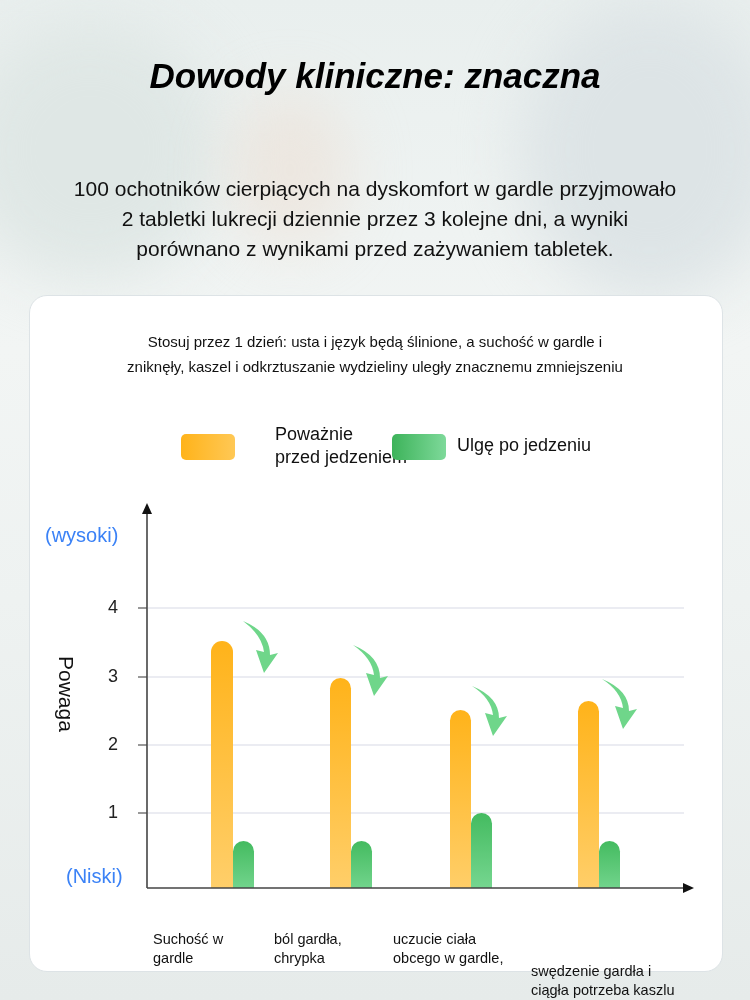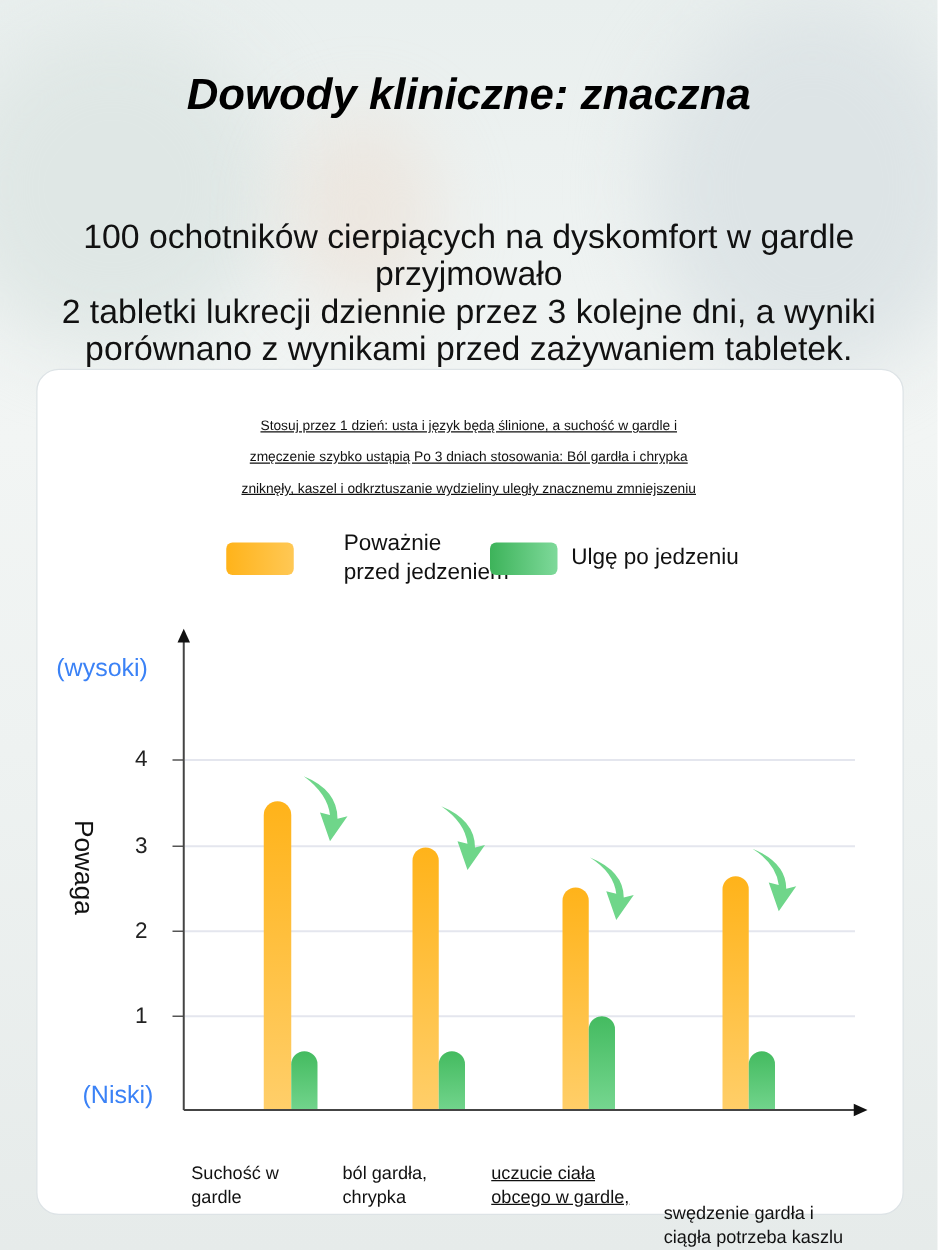--- a/index.html
+++ b/index.html
@@ -8,29 +8,29 @@
     font-family: "Liberation Sans", sans-serif;
     background: linear-gradient(180deg, #e9efee 0%, #f2f5f4 35%, #eef2f1 60%, #e6ebea 100%);
   }
   .bg-blob { position:absolute; border-radius:50%; filter: blur(30px); }
   .title {
     position:absolute; left:0; width:750px; top:52px; text-align:center;
     font-weight:bold; font-style:italic; font-size:35px; line-height:47px; color:#000;
   }
   .subtitle {
     position:absolute; left:20px; width:710px; top:174px; text-align:center;
-    font-size:27px; line-height:30px; color:#111;
+    font-size:21px; line-height:30px; color:#111;
   }
   .card {
     position:absolute; left:29px; top:295px; width:692px; height:675px;
     background:#fff; border-radius:18px; border:1px solid #dde3e6;
   }
   .note {
     position:absolute; left:30px; width:690px; top:329px; text-align:center;
-    font-size:11px; line-height:25px; color:#111;text-decoration:underline;
+    font-size:15px; line-height:25px; color:#111;
   }
   .legend-swatch { position:absolute; width:54px; height:26px; border-radius:5px; }
   .legend-text { position:absolute; font-size:18px; line-height:23px; color:#111; }
   .tick-label { position:absolute; font-size:18px; color:#222; text-align:right; width:40px; }
   .extreme-label { position:absolute; font-size:20px; color:#3b82f6; }
   .y-title {
     position:absolute; left:40px; top:700px; font-size:21px; color:#111;
     transform: rotate(90deg); transform-origin: left top; white-space:nowrap;
   }
   .cat-label {
@@ -52,21 +52,20 @@
 <div class="subtitle">
   <div>100 ochotników cierpiących na dyskomfort w gardle przyjmowało</div>
   <div>2 tabletki lukrecji dziennie przez 3 kolejne dni, a wyniki</div>
   <div>porównano z wynikami przed zażywaniem tabletek.</div>
 </div>
 
 <div class="card"></div>
 
 <div class="note">
   <div>Stosuj przez 1 dzień: usta i język będą ślinione, a suchość w gardle i</div>
-  <div>zmęczenie szybko ustąpią Po 3 dniach stosowania: Ból gardła i chrypka</div>
   <div>zniknęły, kaszel i odkrztuszanie wydzieliny uległy znacznemu zmniejszeniu</div>
 </div>
 
 <div class="legend-swatch" style="left:181px;top:434px;background:linear-gradient(90deg,#FFB31A,#FFC855);"></div>
 <div class="legend-text" style="left:243px;top:423px;margin-left:32px;">
   <div>Poważnie</div>
   <div>przed jedzeniem</div>
 </div>
 <div class="legend-swatch" style="left:392px;top:434px;background:linear-gradient(90deg,#3DB35A,#7ED99A);"></div>
 <div class="legend-text" style="left:457px;top:434px;">Ulgę po jedzeniu</div>
@@ -139,20 +138,20 @@
 </svg>
 
 <div class="cat-label" style="left:153px;">
   <div>Suchość w</div>
   <div>gardle</div>
 </div>
 <div class="cat-label" style="left:274px;">
   <div>ból gardła,</div>
   <div>chrypka</div>
 </div>
-<div class="cat-label" style="left:393px;text-decoration:underline;">
+<div class="cat-label" style="left:393px;">
   <div>uczucie ciała</div>
   <div>obcego w gardle,</div>
 </div>
 <div class="cat-label" style="left:531px;width:170px;margin-top:32px;">
   <div>swędzenie gardła i</div>
   <div>ciągła potrzeba kaszlu</div>
 </div>
 
 </body></html>

